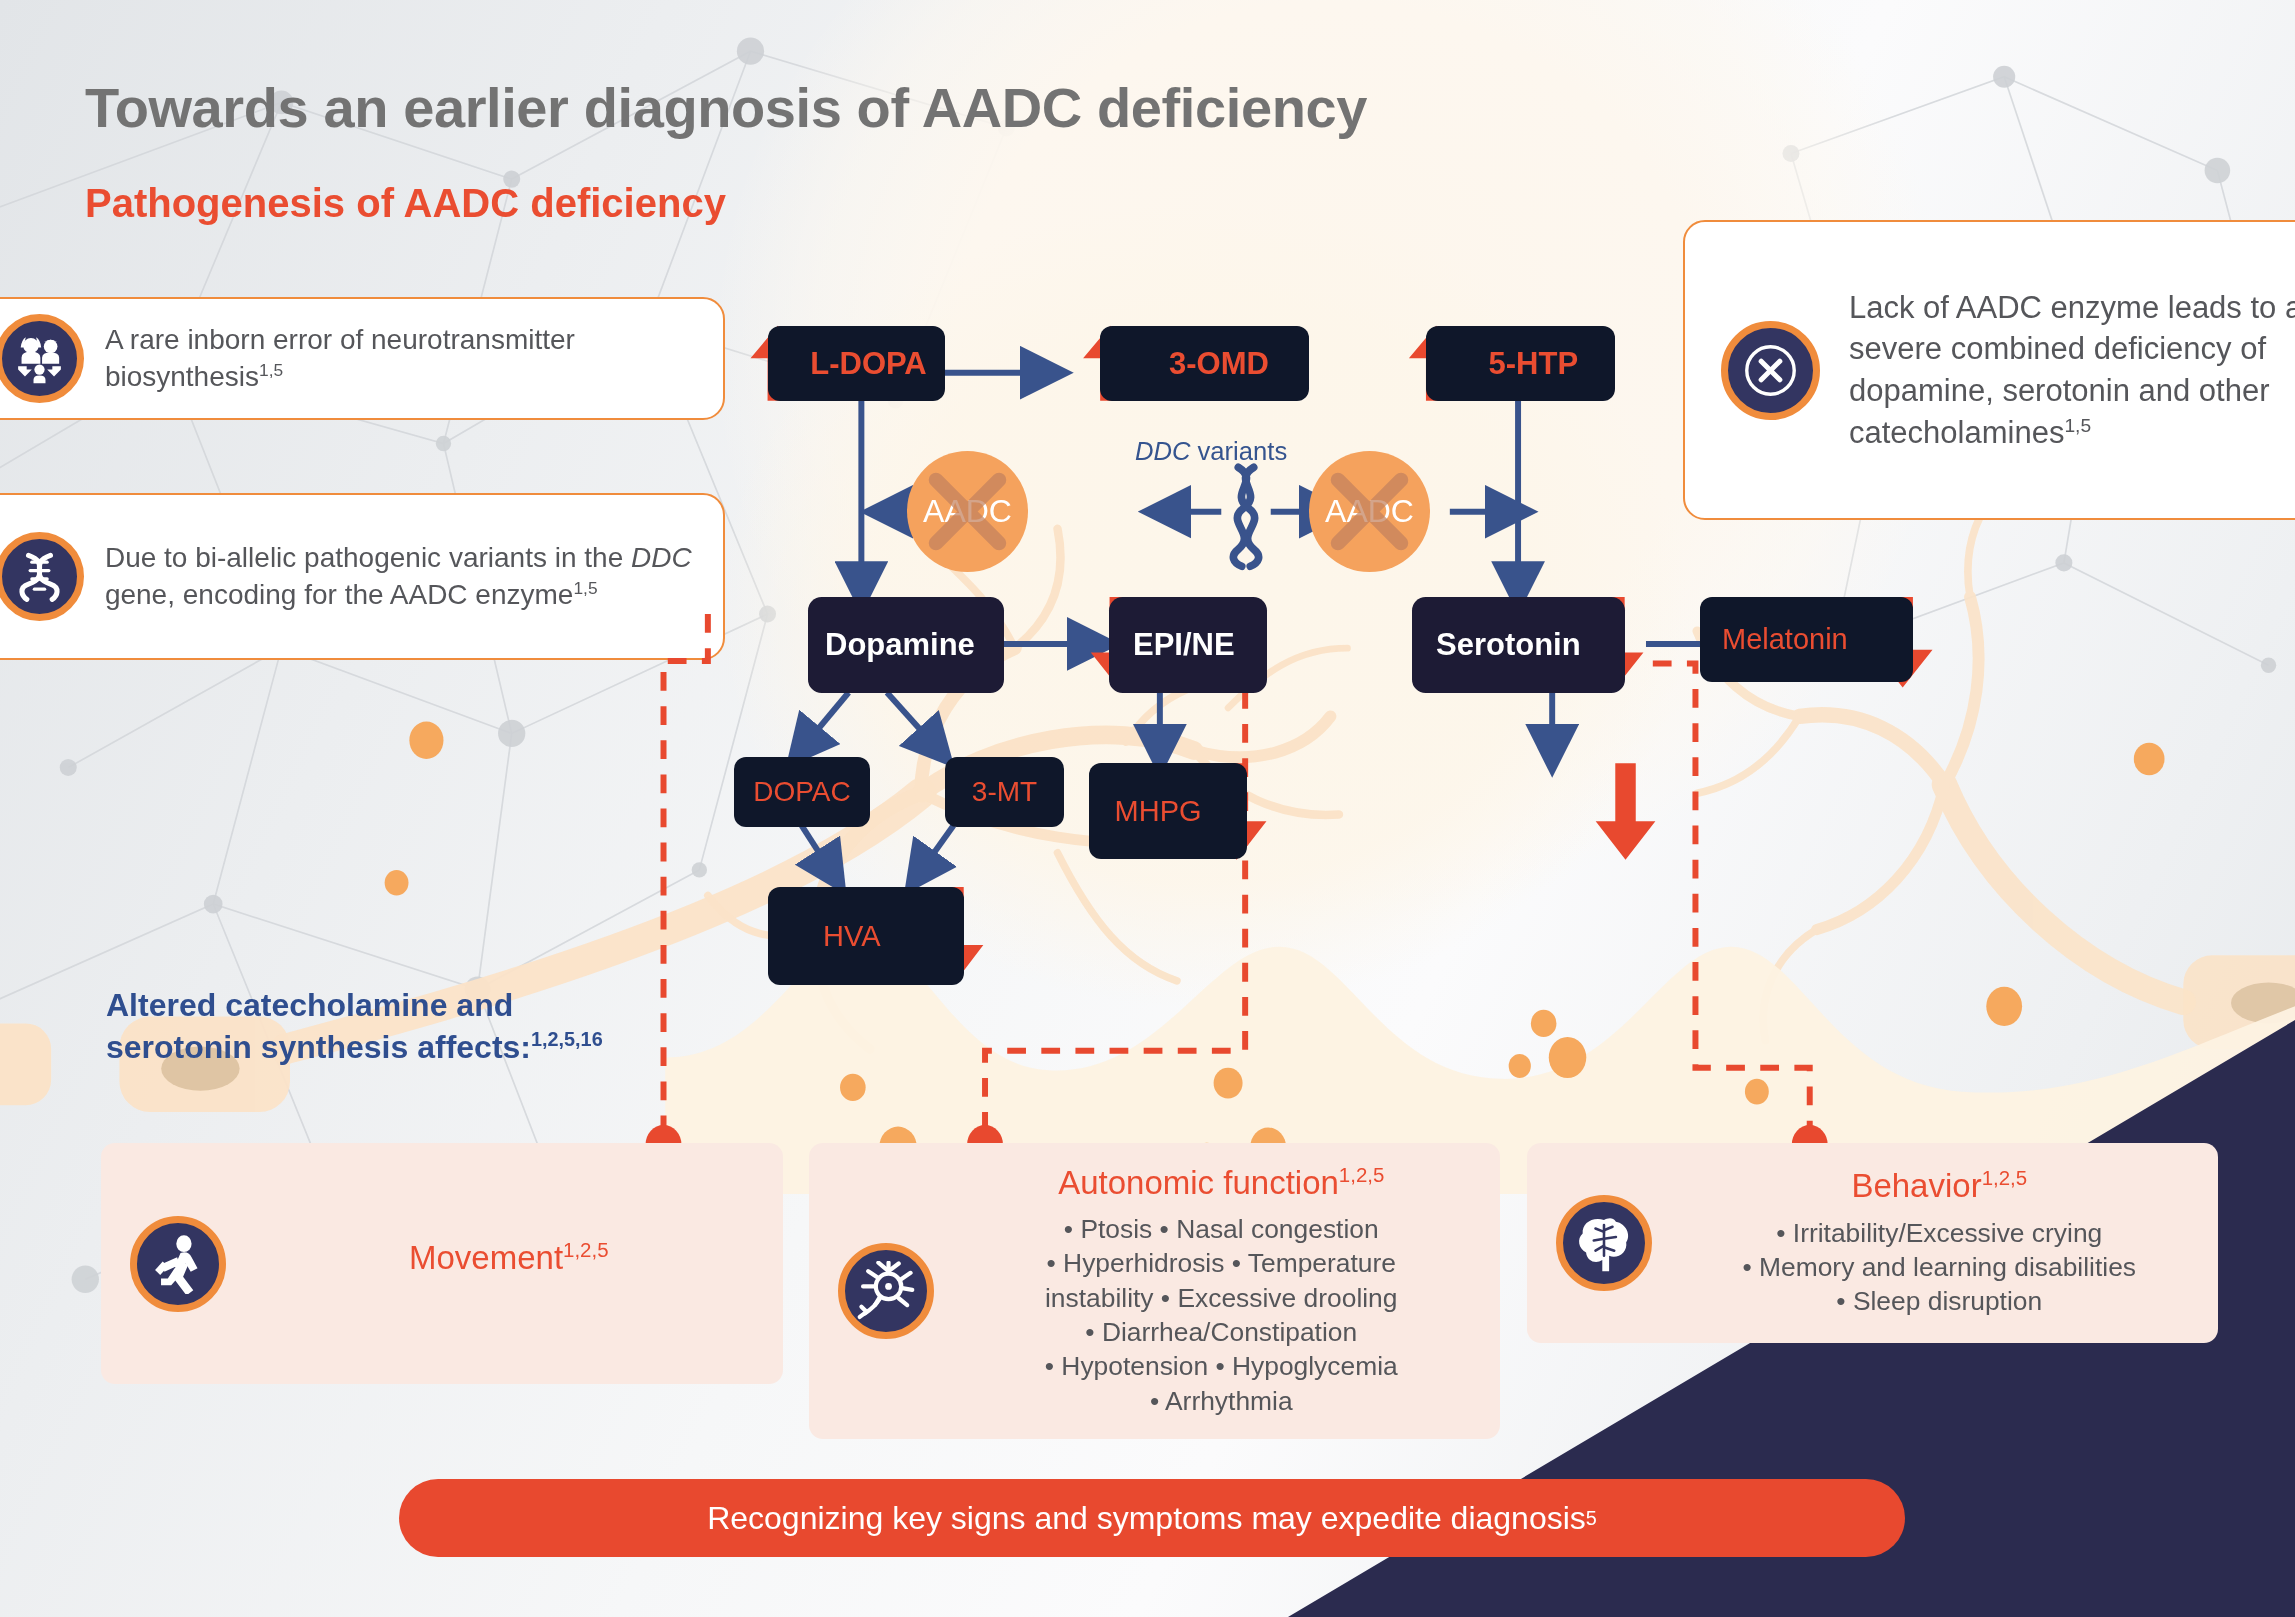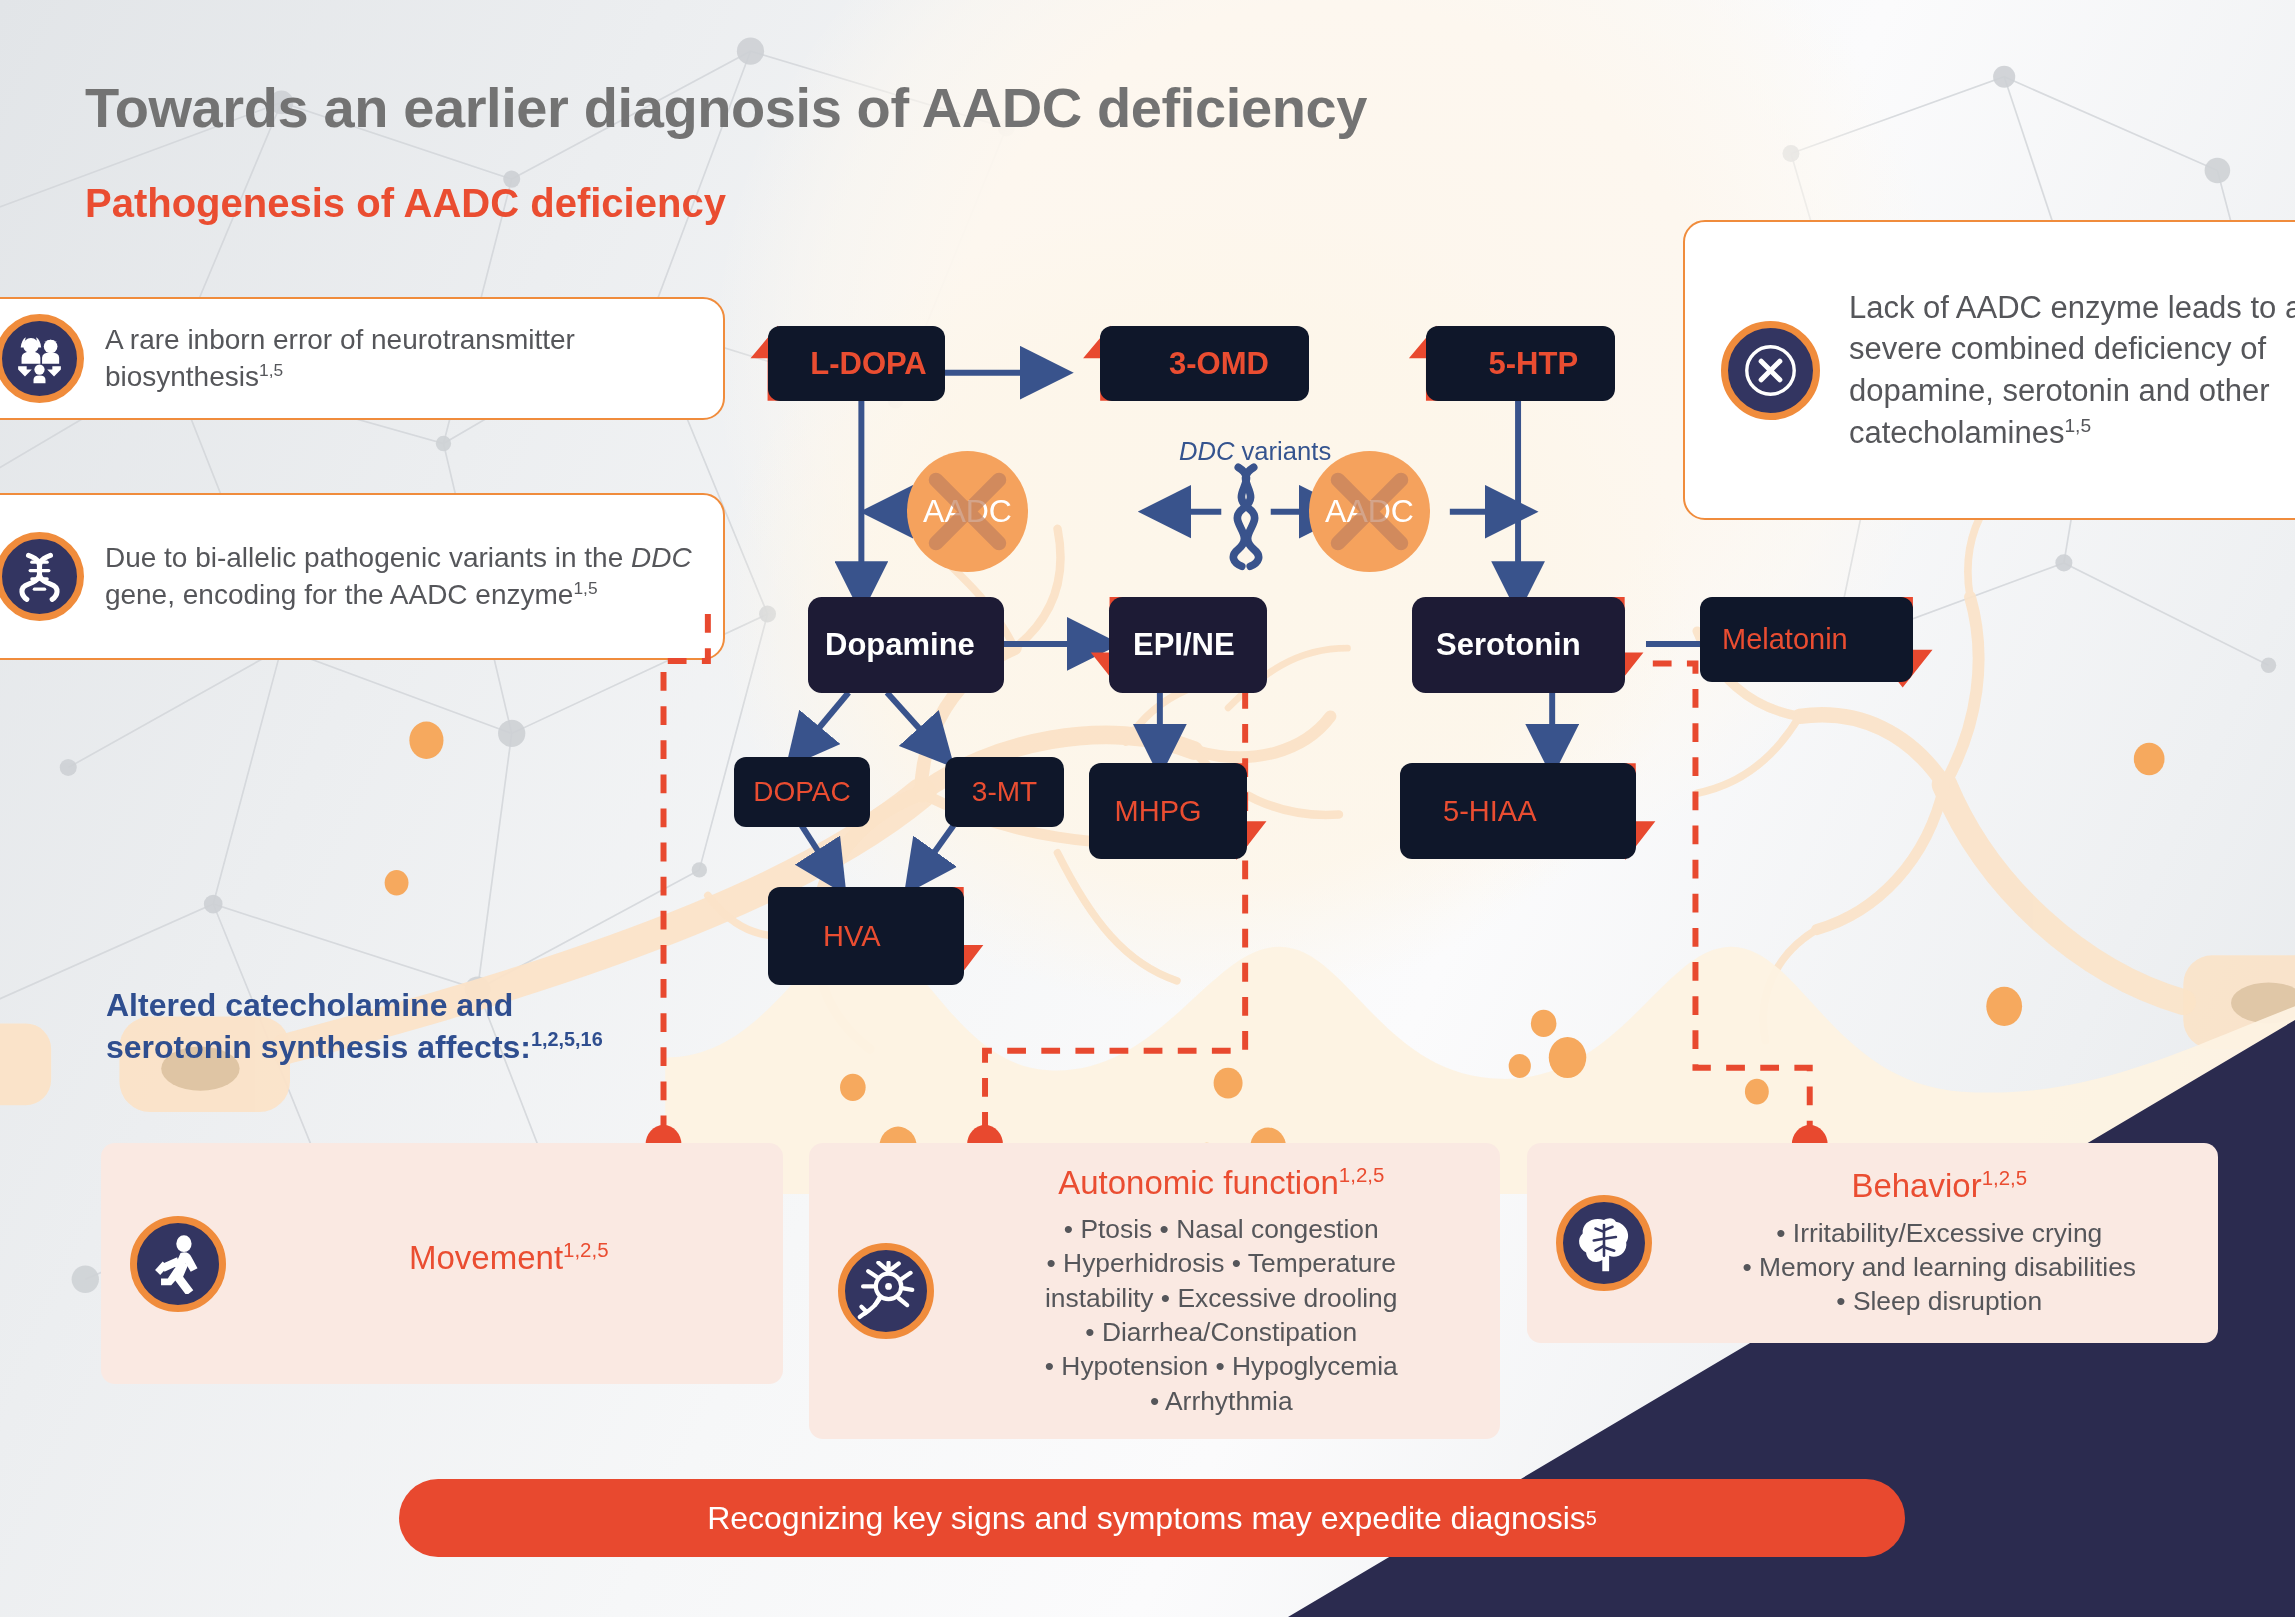--- a/index.html
+++ b/index.html
@@ -89,21 +89,21 @@
   .aadc {
     position: absolute; border-radius: 50%;
     background: #f5a25d;
     display: flex; align-items: center; justify-content: center;
     color: #ffffff; font-size: 32px; font-weight: normal;
   }
   .aadc .xmark {
     position: absolute; inset: 0;
   }
   .ddc-label {
-    position: absolute; font-size: 25.6px; color: #35548f; margin-left: 44px;
+    position: absolute; font-size: 25.6px; color: #35548f;
   }
   .ddc-label i { font-style: italic; }
 
   
   .affects {
     position: absolute; left: 106px; top: 985px;
     font-size: 32px; font-weight: bold; color: #2f4e8f; line-height: 1.30;
   }
 
   
@@ -464,23 +464,20 @@
   </div>
   <div class="node plain" style="left:945px; top:757px; width:119px; height:70px; font-size:28px;">
     <span>3-MT</span>
   </div>
   <div class="node plain" style="left:768px; top:887px; width:196px; height:98px; font-size:29px; justify-content:flex-start; padding-left:55px;">
     <span>HVA</span>
   </div>
   <div class="node plain" style="left:1089px; top:763px; width:158px; height:96px; font-size:29px; justify-content:flex-start; padding-left:25.6px;">
     <span>MHPG</span>
   </div>
-  <div class="node plain" style="left:1400px; top:763px; width:236px; height:96px; font-size:29px; justify-content:flex-start; padding-left:43px;">
-    <span>5-HIAA</span>
-  </div>
 
   <div class="affects">
     <span>Altered catecholamine and</span><br>
     <span>serotonin synthesis affects:</span><sup>1,2,5,16</sup>
   </div>
 
   <div class="symcard s1">
     <div class="symbadge">
       <svg width="56" height="60" viewBox="0 0 66 70">
         <g fill="#ffffff">

